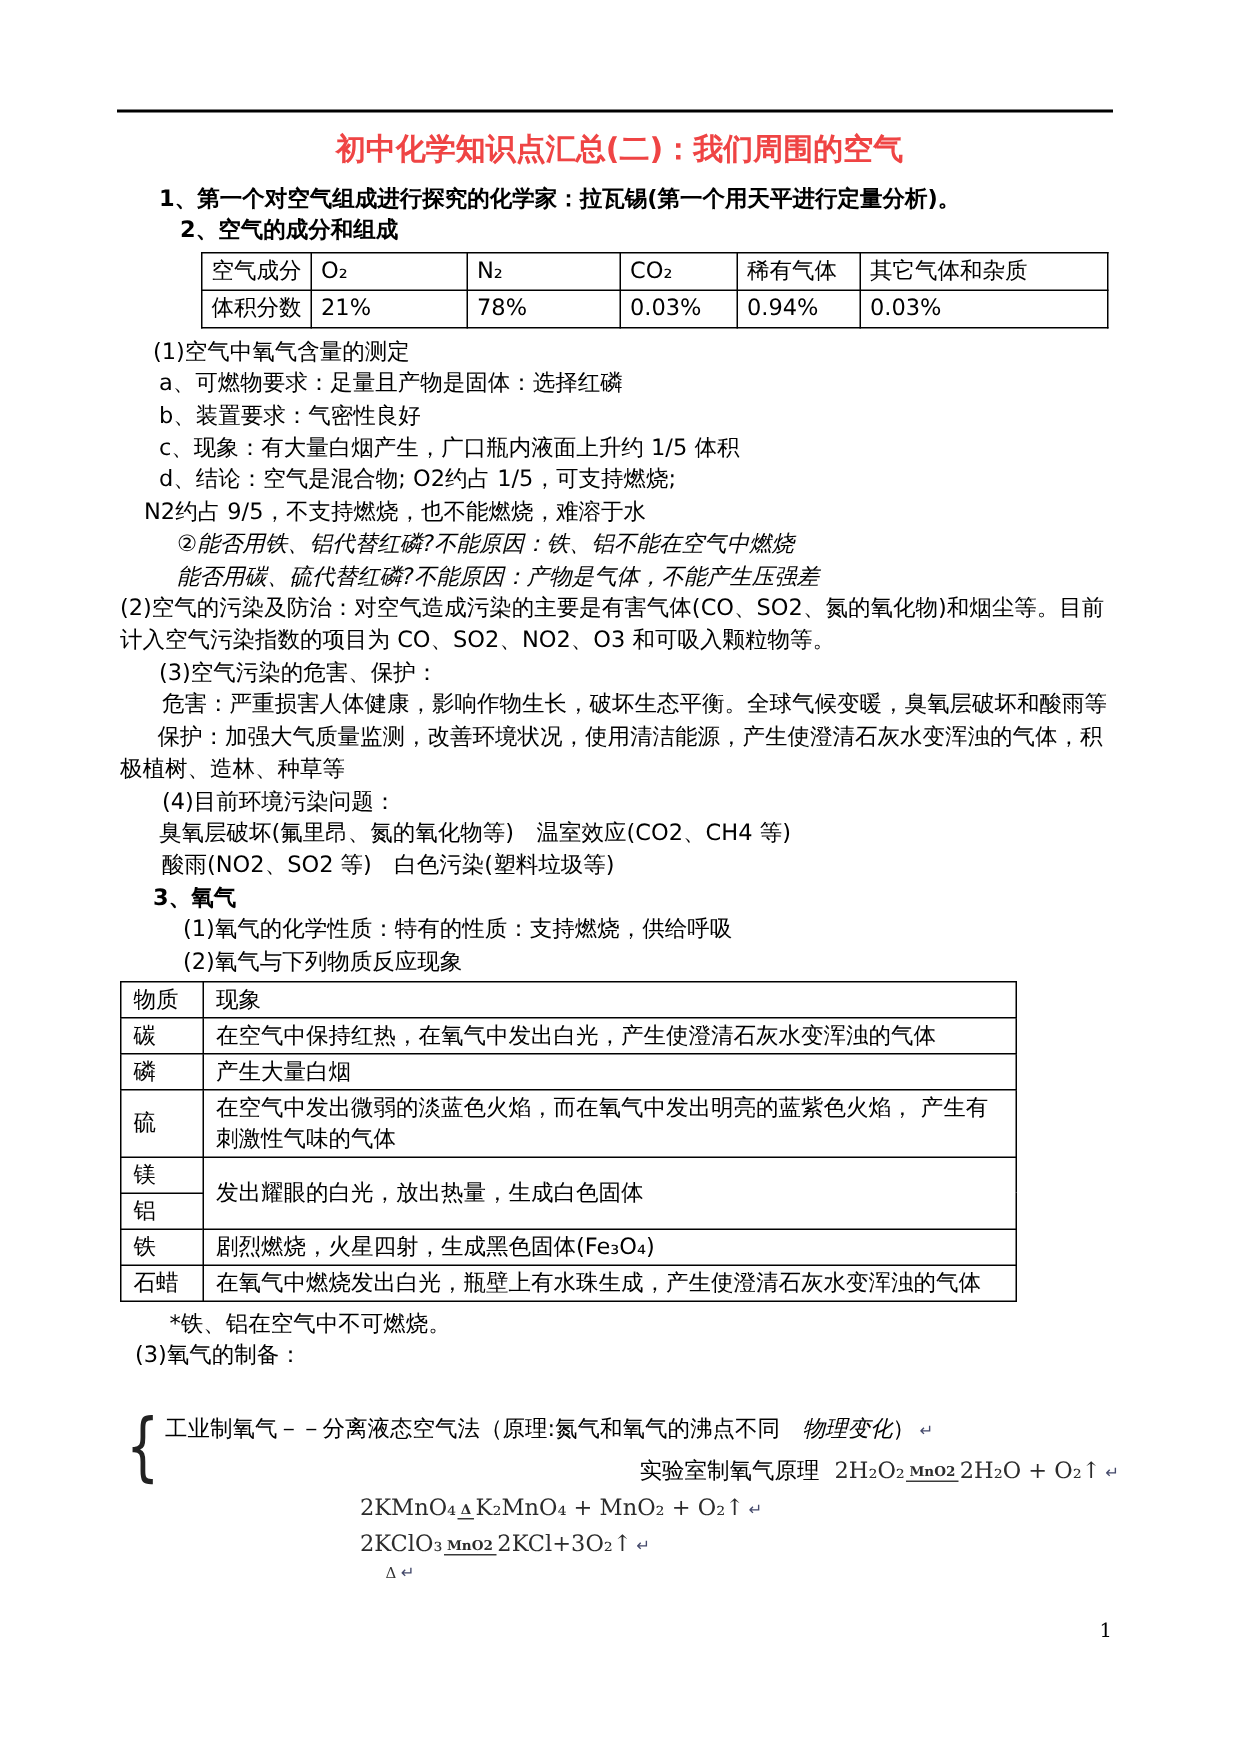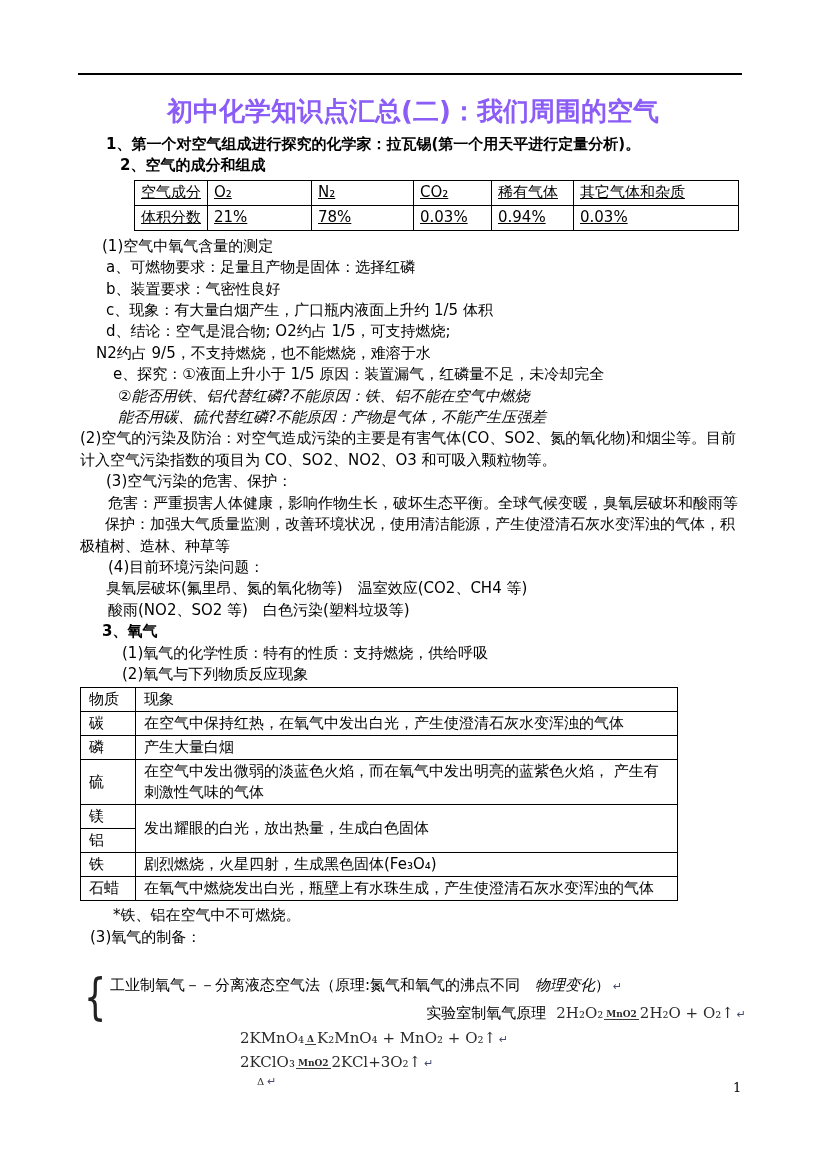--- a/index.html
+++ b/index.html
@@ -1,32 +1,32 @@
 <!DOCTYPE html>
 <html><head>
 <meta charset="utf-8">
 <style>
   html,body{margin:0;padding:0;background:#fff;}
   .page{position:relative;width:827px;height:1170px;background:#ffffff;overflow:hidden;
         font-family:"DejaVu Sans",sans-serif;font-size:15px;color:#000;}
   .rule{position:absolute;left:78px;top:73px;width:664px;border-top:2px solid #000;}
   .content{position:absolute;left:80px;top:86px;width:666px;}
-  .title{color:#8b5cf6;font-weight:bold;font-size:26px;text-align:center;line-height:26px;margin-bottom:10px;margin-top:12px;}
+  .title{color:#ef4444;font-weight:bold;font-size:20px;text-align:center;line-height:26px;margin-bottom:10px;}
   .ln{line-height:21.4px;white-space:nowrap;}
   .para{line-height:21.4px;}
   .b{font-weight:bold;}
   .i10{padding-left:10px;}.i16{padding-left:16px;}.i22{padding-left:22px;}
   .i26{padding-left:26px;}.i28{padding-left:28px;}.i33{padding-left:33px;}
   .i38{padding-left:38px;font-style:italic;}.i40{padding-left:40px;}.i42{padding-left:42px;}
   .ti25{text-indent:25px;}
   table{border-collapse:collapse;table-layout:fixed;}
   td{border:1px solid #000;padding:1px 6px;line-height:21px;font-size:15px;vertical-align:middle;
      overflow:hidden;}
   .air-table{margin:3px 0 5px 54px;}
-  .air-table td{height:22px;white-space:nowrap;text-decoration:underline;}
+  .air-table td{height:22px;white-space:nowrap;}
   .ox-table{margin:2px 0 4px 0;width:598px;}
   .ox-table td{padding:1px 8px;}
   .prep{position:relative;margin-left:8px;margin-top:26px;}
   .brace{position:absolute;left:-4px;top:-3px;font-size:50px;line-height:52px;
          font-family:"DejaVu Sans",sans-serif;transform:scaleX(0.7);transform-origin:left top;color:#222;}
   .prep-lines{margin-left:22px;}
   .prep-industrial{line-height:22px;}
   .italic{font-style:italic;font-family:"DejaVu Serif",serif;}
   .prep-lab{display:flex;line-height:24px;margin-top:3px;justify-content:flex-end;}
   .lab-label{width:130px;flex:none;}
@@ -79,21 +79,20 @@
       </tr>
     </tbody>
       </table>
 
     <div class="ln i22">(1)空气中氧气含量的测定</div>
     <div class="ln i26">a、可燃物要求：足量且产物是固体：选择红磷</div>
     <div class="ln i26">b、装置要求：气密性良好</div>
     <div class="ln i26">c、现象：有大量白烟产生，广口瓶内液面上升约 1/5 体积</div>
     <div class="ln i26">d、结论：空气是混合物; O2约占 1/5，可支持燃烧;</div>
     <div class="ln i16">N2约占 9/5，不支持燃烧，也不能燃烧，难溶于水</div>
-    <div class="ln i33">e、探究：①液面上升小于 1/5 原因：装置漏气，红磷量不足，未冷却完全</div>
     <div class="ln i38">②能否用铁、铝代替红磷?不能原因：铁、铝不能在空气中燃烧</div>
     <div class="ln i38">能否用碳、硫代替红磷?不能原因：产物是气体，不能产生压强差</div>
 
     <div class="para">(2)空气的污染及防治：对空气造成污染的主要是有害气体(CO、SO2、氮的氧化物)和烟尘等。目前计入空气污染指数的项目为 CO、SO2、NO2、O3 和可吸入颗粒物等。</div>
     <div class="ln i26">(3)空气污染的危害、保护：</div>
     <div class="ln i28">危害：严重损害人体健康，影响作物生长，破坏生态平衡。全球气候变暖，臭氧层破坏和酸雨等</div>
     <div class="para ti25">保护：加强大气质量监测，改善环境状况，使用清洁能源，产生使澄清石灰水变浑浊的气体，积极植树、造林、种草等</div>
     <div class="ln i28">(4)目前环境污染问题：</div>
     <div class="ln i26">臭氧层破坏(氟里昂、氮的氧化物等)　温室效应(CO2、CH4 等)</div>
     <div class="ln i28">酸雨(NO2、SO2 等)　白色污染(塑料垃圾等)</div>

